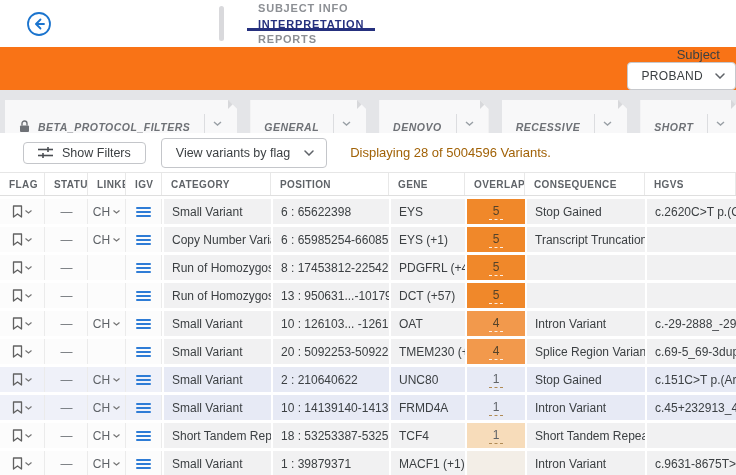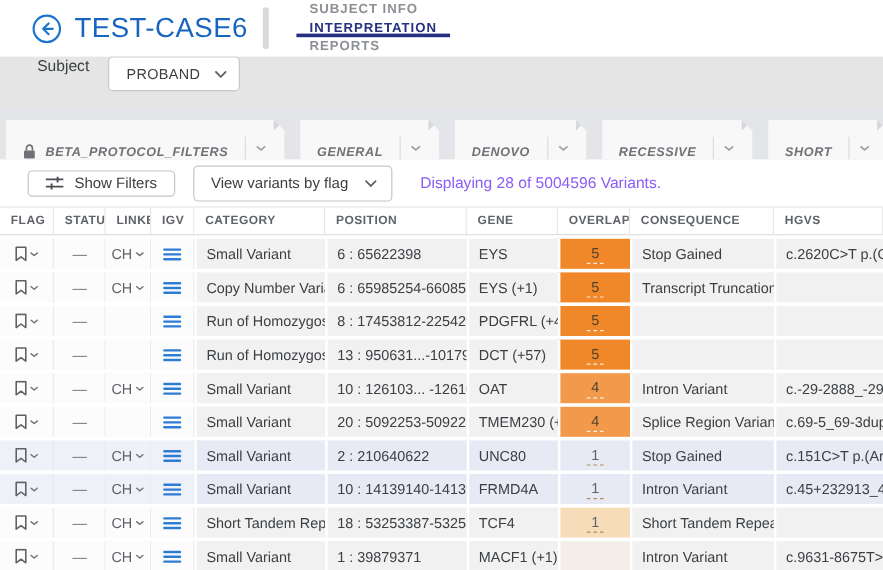--- a/index.html
+++ b/index.html
@@ -14,21 +14,21 @@
   .drag-handle { position:absolute; left:219px; top:6px; width:5px; height:35px;
     background:#D9D9DC; border-radius:3px; }
   .top-tabs { position:absolute; left:237px; top:0; height:47px; display:flex;flex-direction:column; }
   .top-tab { position:relative; height:47px; display:flex; align-items:center;
     padding:0 21px; font-size:11px; font-weight:700; letter-spacing:.8px; color:#8C8F94; cursor:pointer; }
   .top-tab.active { color:#25307E; }
   .top-tab.active::after { content:""; position:absolute; left:10px; right:10px; bottom:0;
     height:3px; background:#25307E; }
 
   
-  .subjectbar { height:43px; background:#e5e5e5; display:flex; align-items:flex-start; padding-left:31px; }
+  .subjectbar { height:43px; background:#f97316; display:flex; align-items:flex-end; padding-left:31px;flex-direction:column; }
   .subject-label { font-size:13px; color:#3C4043; margin-right:16px; }
   .subject-select { height:29px; background:#fff; border:1px solid #C6C8CC; border-radius:4px;
     display:flex; align-items:center; gap:12px; padding:0 10px 0 14px; font-size:12px;
     color:#3C4043; letter-spacing:.3px; cursor:pointer; }
 
   
   .filterstrip { height:43px; background:#E4E5E8; display:flex; align-items:flex-end;
     padding-left:5px; gap:13px; }
   .ftab { position:relative; height:33px; background:#F8F8F9; display:flex; align-items:flex-end;
     clip-path:polygon(0 0, calc(100% - 9px) 0, 100% 9px, 100% 100%, 0 100%); cursor:pointer;font-style:italic; }
@@ -39,21 +39,21 @@
   .ftab-caret { height:19px; border-left:1px solid #DCDDE0; display:flex; align-items:center;
     padding:0 9px 0 8px; margin-right:6px; }
 
   
   .toolbar { height:39px; background:#fff; display:flex; align-items:center; padding-left:23px; }
   .btn { height:22px; border:1px solid #C4C6CA; border-radius:4px; background:#fff;
     display:flex; align-items:center; gap:9px; padding:0 14px; font-size:12.5px; color:#3C4043; cursor:pointer; }
   .view-select { margin-left:15px; height:30px; border:1px solid #C4C6CA; border-radius:4px;
     display:flex; align-items:center; gap:14px; padding:0 12px 0 14px; font-size:12.5px;
     color:#3C4043; cursor:pointer; }
-  .displaying { margin-left:23px; font-size:13px; color:#8b5cf6; }
+  .displaying { margin-left:23px; font-size:13px; color:#a16207; }
 
   
   .grid { display:grid; grid-template-columns:45px 43px 38px 36px 109px 118px 76px 60px 120px minmax(0,1fr); }
   .thead { height:24px; border-top:1px solid #E6E6E6; border-bottom:1px solid #DFDFDF; background:#fff; }
   .th { display:flex; align-items:center; padding-left:9px; font-size:10px; font-weight:700;
     letter-spacing:.4px; color:#5F6368; border-right:1px solid #E8E8E8; white-space:nowrap; overflow:hidden; }
   .rows { background:#fff; }
   .trow { height:25px; margin-top:3px; }
   .cell { display:flex; align-items:center; font-size:12px; color:#3C4043;
     white-space:nowrap; overflow:hidden; }
@@ -82,21 +82,20 @@
 <body>
 
 <div class="topbar">
   <div class="back-btn">
     <svg width="26" height="26" viewBox="0 0 26 26">
       <circle cx="13" cy="13" r="11" fill="none" stroke="#1B74CE" stroke-width="1.8"></circle>
       <path d="M14.5 8.5 L10 13 L14.5 17.5" fill="none" stroke="#1B74CE" stroke-width="1.8" stroke-linecap="round" stroke-linejoin="round"></path>
       <line x1="10.5" y1="13" x2="18" y2="13" stroke="#1B74CE" stroke-width="1.8" stroke-linecap="round"></line>
     </svg>
   </div>
-  <div class="case-title">TEST-CASE6</div>
   <div class="drag-handle"></div>
   <div class="top-tabs">
     <div class="top-tab">SUBJECT INFO</div>
     <div class="top-tab active">INTERPRETATION</div>
     <div class="top-tab">REPORTS</div>
   </div>
 </div>
 
 <div class="subjectbar">
   <span class="subject-label">Subject</span>

